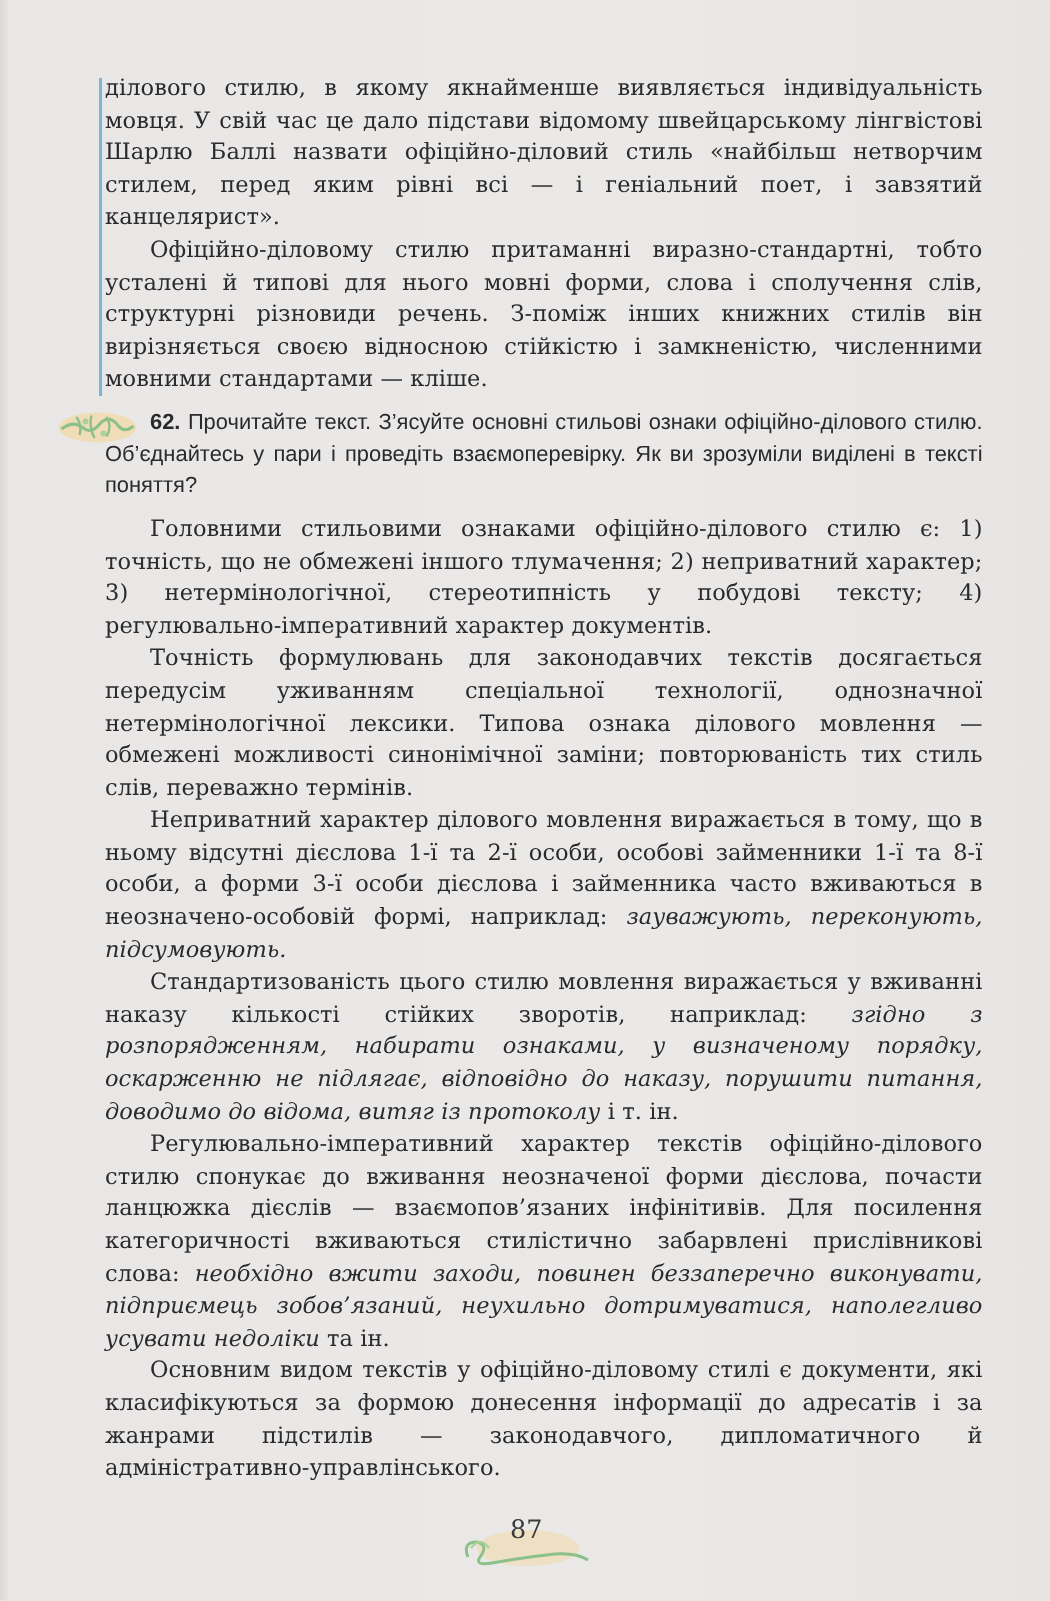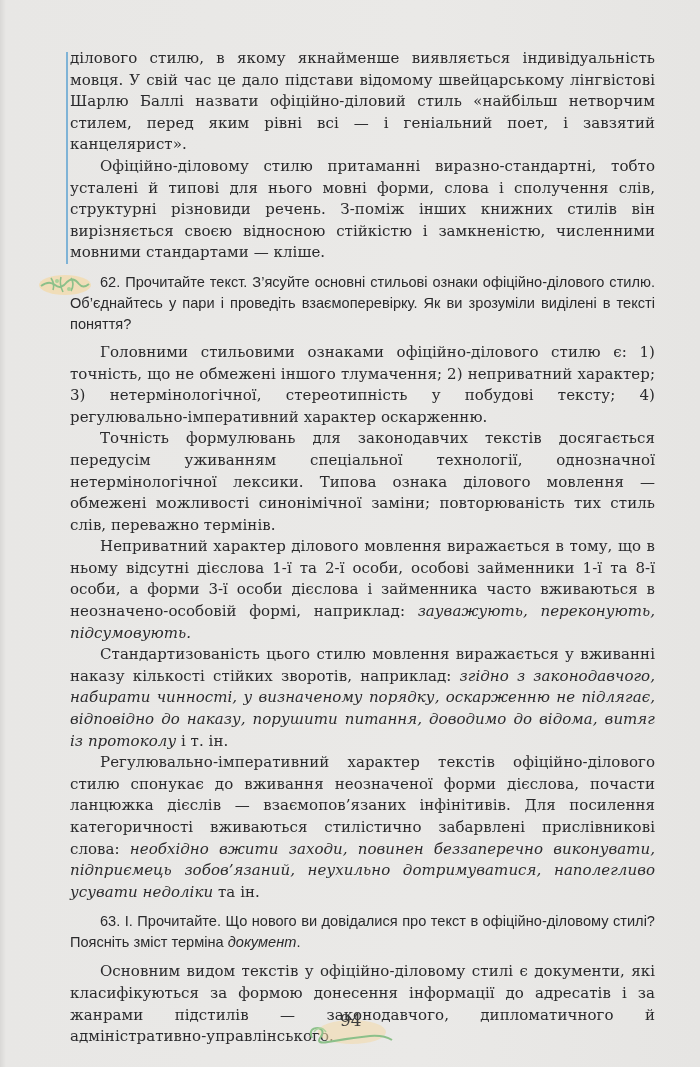--- a/index.html
+++ b/index.html
@@ -51,21 +51,21 @@
     }
     .task {
       font-family: "Liberation Sans", "DejaVu Sans", sans-serif;
       font-size: 14.6px;
       line-height: 21px;
       color: #2a2a2c;
       text-align: justify;
       position: relative;
     }
     .task .num {
-      font-weight: normal;
+      font-weight: bold;
     }
     .task-62 {
       margin-top: 8px;
       margin-bottom: 7px;
       text-indent: 30px;
     }
     .task-63 {
       margin-top: 8px;
       margin-bottom: 8px;
       text-indent: 30px;
@@ -117,38 +117,35 @@
         <ellipse cx="30" cy="13" rx="26" ry="10" fill="#f3d9a8" opacity="0.75"></ellipse>
         <path d="M6 14 Q14 8 20 13 Q26 18 32 10 Q38 4 44 12 Q48 17 54 12" stroke="#8cc08a" stroke-width="2" fill="none"></path>
         <path d="M16 6 Q20 12 18 18 M26 5 Q24 12 28 20 M36 6 Q40 12 36 19" stroke="#8cc08a" stroke-width="1.6" fill="none"></path>
         <circle cx="22" cy="9" r="2" fill="#a9d19a"></circle>
         <circle cx="34" cy="17" r="2" fill="#a9d19a"></circle>
       </svg>
       <span class="num">62.</span>
       <span>Прочитайте текст. З’ясуйте основні стильові ознаки офіційно-ділового стилю. Об’єднайтесь у пари і проведіть взаємоперевірку. Як ви зрозуміли виділені в тексті поняття?</span>
     </div>
 
-    <p class="indent"><span>Головними стильовими ознаками офіційно-ділового стилю є: </span><span>1) </span><b>точність</b><span>, що не обмежені іншого тлумачення; </span><span>2) </span><b>неприватний характер</b><span>; 3) </span><b>нетермінологічної, стереотипність</b><span> у побудові тексту; 4) </span><b>регулювально-імперативний</b><span> характер оскарженню.</span></p>
+    <p class="indent"><span>Головними стильовими ознаками офіційно-ділового стилю є: </span><span>1) </span><b>точність</b><span>, що не обмежені іншого тлумачення; </span><span>2) </span><b>неприватний характер</b><span>; 3) </span><b>нетермінологічної, стереотипність</b><span> у побудові тексту; 4) </span><b>регулювально-імперативний</b><span> характер документів.</span></p>
 
     <p class="indent"><b>Точність</b><span> формулювань для законодавчих текстів досягається передусім уживанням спеціальної технології, однозначної нетермінологічної лексики. Типова ознака ділового мовлення — обмежені можливості синонімічної заміни; повторюваність тих стиль слів, переважно термінів.</span></p>
 
     <p class="indent"><b>Неприватний характер</b><span> ділового мовлення виражається в тому, що в ньому відсутні дієслова 1-ї та 2-ї особи, особові займенники 1-ї та 8-ї особи, а форми 3-ї особи дієслова і займенника часто вживаються в неозначено-особовій формі, наприклад: </span><i>зауважують, переконують, підсумовують.</i></p>
 
-    <p class="indent"><b>Стандартизованість</b><span> цього стилю мовлення виражається у вживанні наказу кількості стійких зворотів, наприклад: </span><i>згідно з законодавчого, набирати чинності, у визначеному порядку, оскарженню не підлягає, відповідно до наказу, порушити питання, доводимо до відома, витяг із протоколу</i><span> і т. ін.</span></p>
+    <p class="indent"><b>Стандартизованість</b><span> цього стилю мовлення виражається у вживанні наказу кількості стійких зворотів, наприклад: </span><i>згідно з розпорядженням, набирати ознаками, у визначеному порядку, оскарженню не підлягає, відповідно до наказу, порушити питання, доводимо до відома, витяг із протоколу</i><span> і т. ін.</span></p>
 
     <p class="indent"><b>Регулювально-імперативний</b><span> характер текстів офіційно-ділового стилю спонукає до вживання неозначеної форми дієслова, почасти ланцюжка дієслів — взаємопов’язаних інфінітивів. Для посилення категоричності вживаються стилістично забарвлені прислівникові слова: </span><i>необхідно вжити заходи, повинен беззаперечно виконувати, підприємець зобов’язаний, неухильно дотримуватися, наполегливо усувати недоліки</i><span> та ін.</span></p>
 
-    <div class="task task-63">
-      <span class="num">63.</span><span> І. Прочитайте. Що нового ви довідалися про текст в офіційно-діловому стилі? Поясніть зміст терміна </span><i>документ</i><span>.</span>
-    </div>
 
     <p class="indent">Основним видом текстів у офіційно-діловому стилі є документи, які класифікуються за формою донесення інформації до адресатів і за жанрами підстилів — законодавчого, дипломатичного й адміністративно-управлінського.</p>
   </div>
 
   <div class="page-number-wrap">
     <svg class="page-ornament" width="110" height="32" viewBox="0 0 110 32">
       <ellipse cx="52" cy="14" rx="34" ry="12" fill="#f3d9a8" opacity="0.55"></ellipse>
       <path d="M12 20 Q8 10 18 10 Q26 12 20 20 Q16 26 28 24 Q50 20 70 18 Q84 17 92 22" stroke="#8cc08a" stroke-width="2" fill="none"></path>
       <path d="M14 14 Q20 6 26 14" stroke="#a9d19a" stroke-width="1.5" fill="none"></path>
     </svg>
-    <span class="page-number">94</span>
+    <span class="page-number">87</span>
   </div>
 </div>
 
 </body></html>

